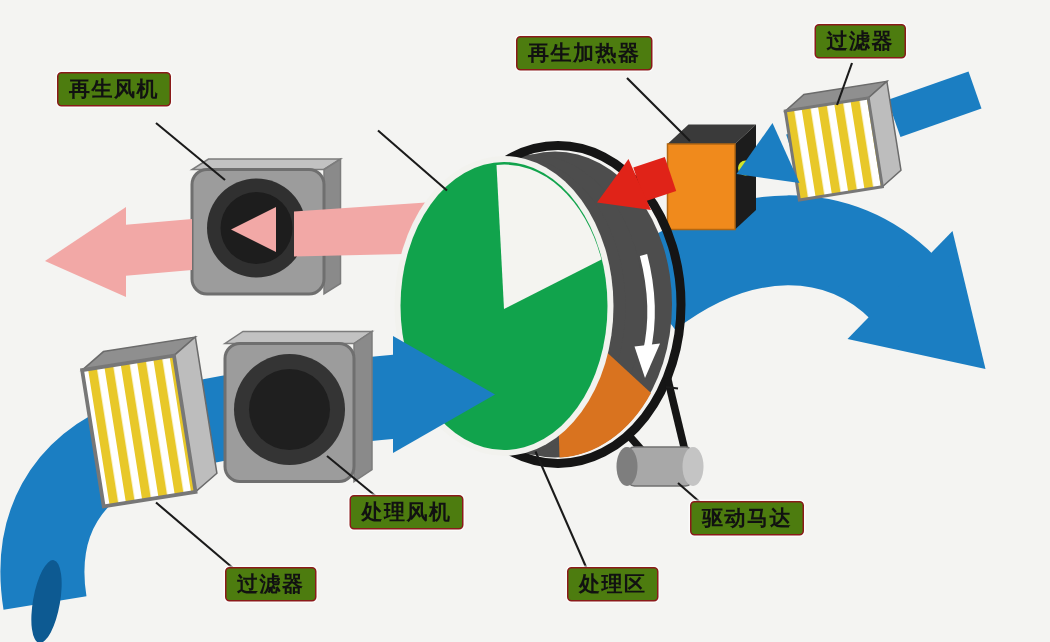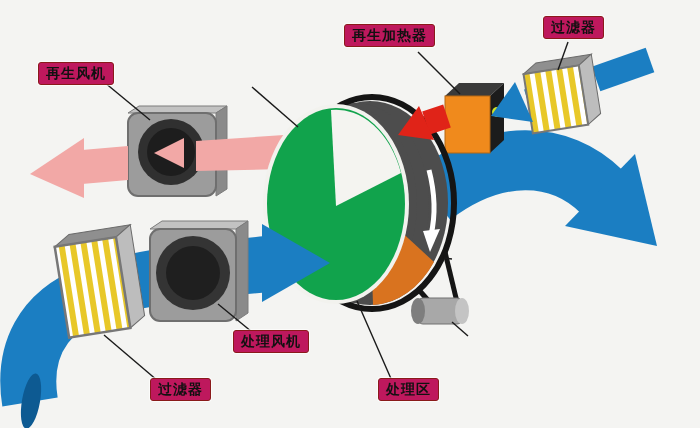--- a/index.html
+++ b/index.html
@@ -6,21 +6,21 @@
   #stage{
     position:relative;
     width:700px;height:428px;
     background:var(--background,#f4f4f2);
     overflow:hidden;
     font-family:"Liberation Sans","DejaVu Sans",sans-serif;
   }
   #diagram-svg{position:absolute;left:0;top:0;}
   .label{
     position:absolute;
-    background:#be185d;
+    background:#4d7c0f;
     border:1.5px solid var(--label-border,#8a1a1a);
     border-radius:3px;
     color:var(--label-text,#111111);
     font-size:14px;
     font-weight:bold;
     letter-spacing:1px;
     padding:2px 7px;
     line-height:1.2;
     white-space:nowrap;
     box-shadow:0 0 0 1px rgba(255,255,255,.6);
@@ -130,20 +130,21 @@
     <line x1="418" y1="52" x2="460" y2="94"></line>
     <line x1="568" y1="42" x2="558" y2="70"></line>
     <line x1="452" y1="259" x2="444" y2="258"></line>
     <line x1="468" y1="336" x2="452" y2="322"></line>
     <line x1="392" y1="381" x2="357" y2="301"></line>
     <line x1="252" y1="332" x2="218" y2="304"></line>
     <line x1="158" y1="381" x2="104" y2="335"></line>
   </g>
 </svg>
 
-<div class="label" style="left:38px;top:62px">再生风机</div>
+<div class="label" style="left:38px;top:48px">再生风机</div>
 <div class="label" style="left:344px;top:24px">再生加热器</div>
 <div class="label" style="left:543px;top:16px">过滤器</div>
+<div class="label" style="left:460px;top:334px">驱动马达</div>
 <div class="label" style="left:378px;top:378px">处理区</div>
 <div class="label" style="left:233px;top:330px">处理风机</div>
 <div class="label" style="left:150px;top:378px">过滤器</div>
 
 </div>
 
 </body></html>

